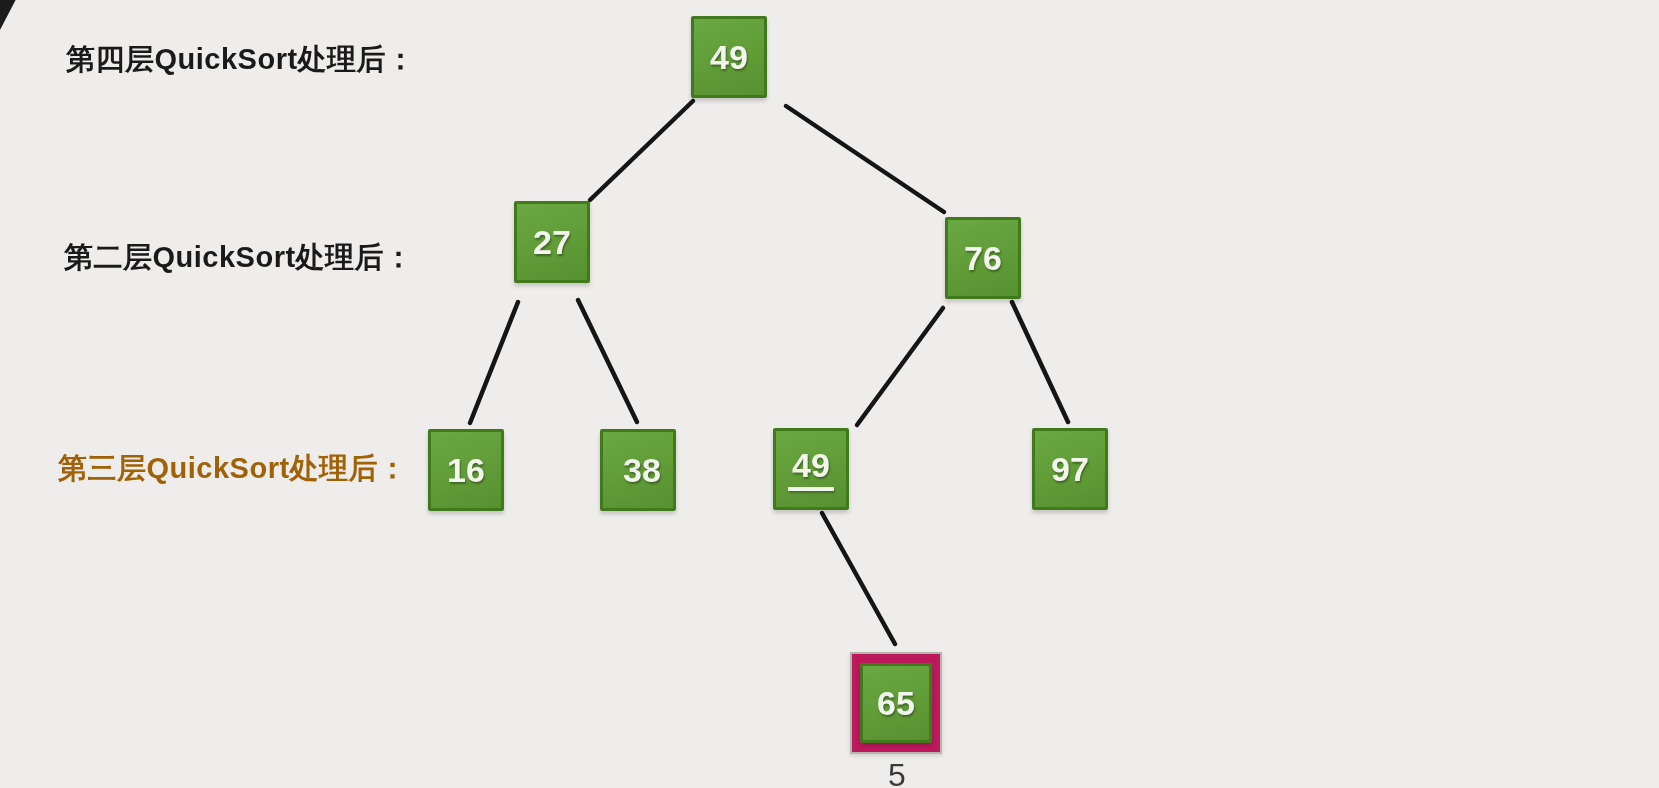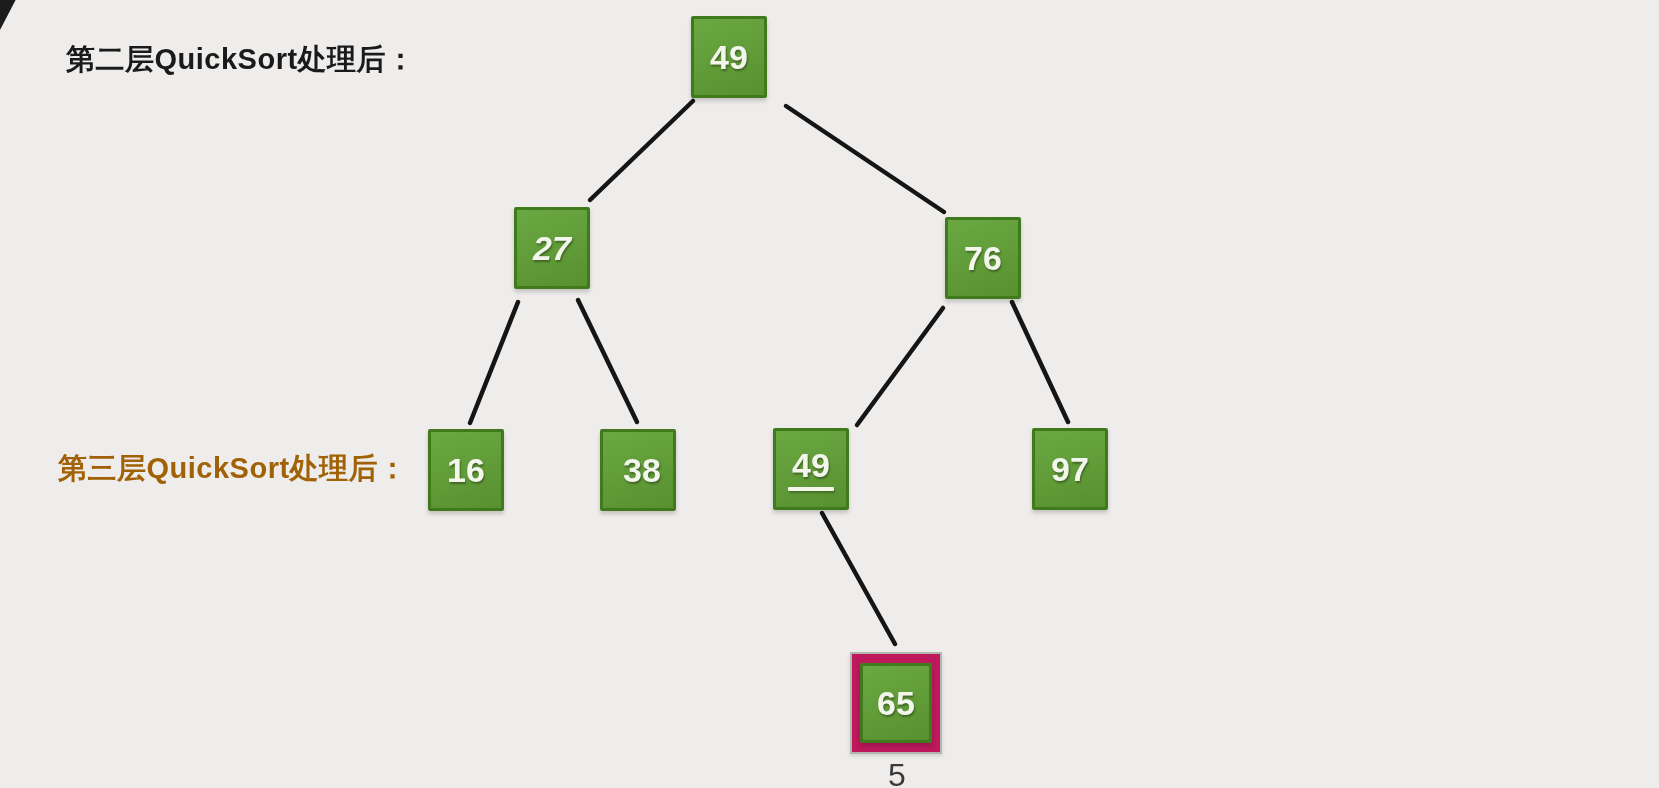--- a/index.html
+++ b/index.html
@@ -89,26 +89,27 @@
   <svg class="edges-svg" width="1659" height="788">
       <line x1="693" y1="101" x2="590" y2="200" stroke="#151515" stroke-width="4.5" stroke-linecap="round"></line>
       <line x1="786" y1="106" x2="944" y2="212" stroke="#151515" stroke-width="4.5" stroke-linecap="round"></line>
       <line x1="518" y1="302" x2="470" y2="423" stroke="#151515" stroke-width="4.5" stroke-linecap="round"></line>
       <line x1="578" y1="300" x2="637" y2="422" stroke="#151515" stroke-width="4.5" stroke-linecap="round"></line>
       <line x1="943" y1="308" x2="857" y2="425" stroke="#151515" stroke-width="4.5" stroke-linecap="round"></line>
       <line x1="1012" y1="302" x2="1068" y2="422" stroke="#151515" stroke-width="4.5" stroke-linecap="round"></line>
       <line x1="822" y1="513" x2="895" y2="644" stroke="#151515" stroke-width="4.5" stroke-linecap="round"></line>
     </svg>
   <div class="page-number" style="left:897px; top:775px;">5</div>
-<div class="level-label" style="left: 66px; top: 60px; color: rgb(26, 26, 26);">第二层QuickSort处理后：</div>
+<div class="level-label" style="left: 66px; top: 60px; color: rgb(26, 26, 26);">第四层QuickSort处理后：</div>
+    <div class="level-label" style="left: 64px; top: 258px; color: rgb(26, 26, 26);">第二层QuickSort处理后：</div>
     <div class="level-label" style="left: 58px; top: 469px; color: #a16207;">第三层QuickSort处理后：</div>
     <div class="tree-node" style="left: 729px; top: 57px;">
       <span class="node-value">49</span>
     </div>
-    <div class="tree-node" style="left: 552px; top: 248px; font-style: italic;">
+    <div class="tree-node" style="left: 552px; top: 242px;">
       <span class="node-value">27</span>
     </div>
     <div class="tree-node" style="left: 983px; top: 258px;">
       <span class="node-value">76</span>
     </div>
     <div class="tree-node" style="left: 466px; top: 470px;">
       <span class="node-value">16</span>
     </div>
     <div class="tree-node" style="left: 638px; top: 470px; padding-left: 8px;">
       <span class="node-value">38</span>

